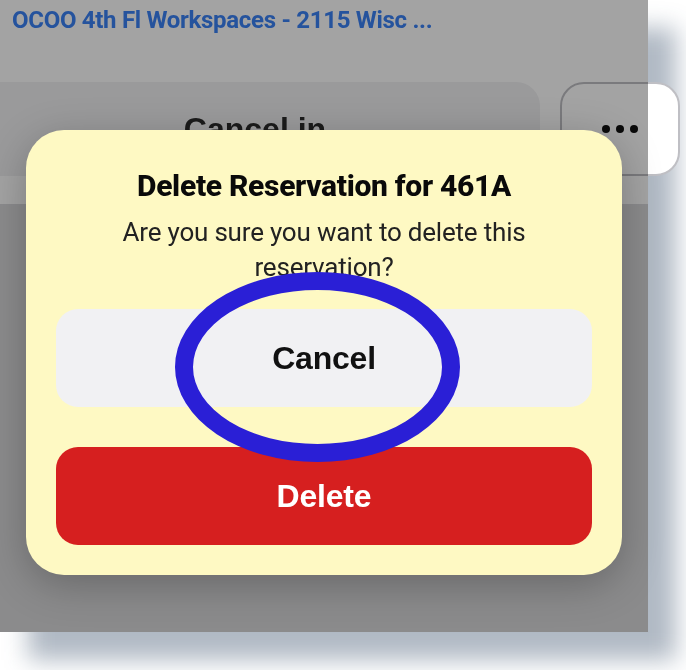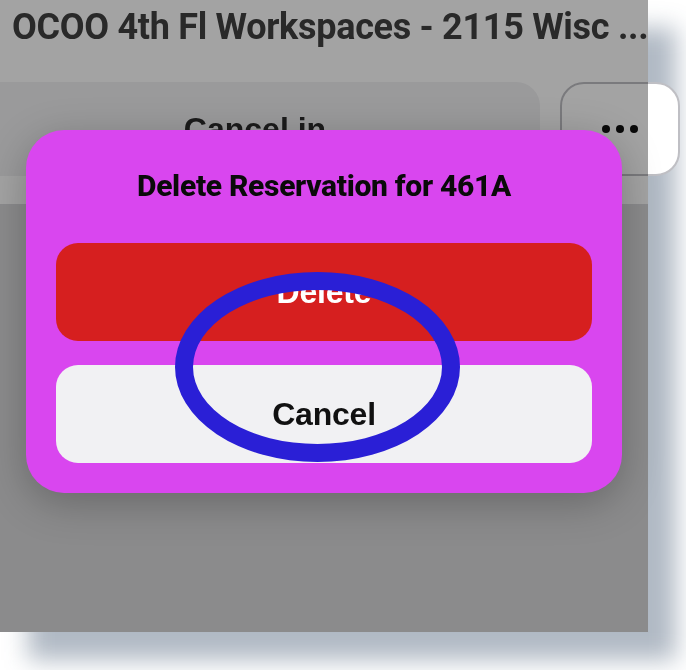--- a/index.html
+++ b/index.html
@@ -26,23 +26,23 @@
       height: 632px;
       background: rgba(30, 55, 85, 0.35);
       filter: blur(12px);
       z-index: -1;
     }
 
     .header-title {
       position: absolute;
       top: 6px;
       left: 12px;
-      font-size: 36px;
+      font-size: 24px;
       font-weight: 700;
-      color: #404040;
+      color: #3b82f6;
       white-space: nowrap;
       letter-spacing: -0.3px;
     }
 
     .checkin-btn {
       position: absolute;
       top: 82px;
       left: -30px;
       width: 570px;
       height: 94px;
@@ -99,21 +99,21 @@
       width: 648px;
       height: 632px;
       background: rgba(0,0,0,0.36);
     }
 
     .dialog {
       position: absolute;
       top: 130px;
       left: 26px;
       width: 596px;
-      background: #d946ef;
+      background: #fef9c3;
       border-radius: 38px;
       padding: 38px 30px 30px 30px;
       box-shadow: 0 10px 40px rgba(0,0,0,0.25);
     }
     .dialog h2 {
       font-size: 30px;
       font-weight: 800;
       color: #0a0a0a;
       text-align: center;
       letter-spacing: -0.3px;
@@ -181,25 +181,26 @@
     <span class="dot"></span>
   </button>
 
   <div class="divider"></div>
   <div class="content-gray"></div>
 
   <div class="dim-overlay"></div>
 
   <div class="dialog">
     <h2>Delete Reservation for 461A</h2>
+    <p>Are you sure you want to delete this reservation?</p>
+
+    <button class="dlg-btn btn-cancel">
+      <span>Cancel</span>
+    </button>
 
     <button class="dlg-btn btn-delete">
       <span>Delete</span>
     </button>
-
-    <button class="dlg-btn btn-cancel">
-      <span>Cancel</span>
-    </button>
   </div>
 
   <div class="annot"></div>
 
 </div>
 
 </body></html>

